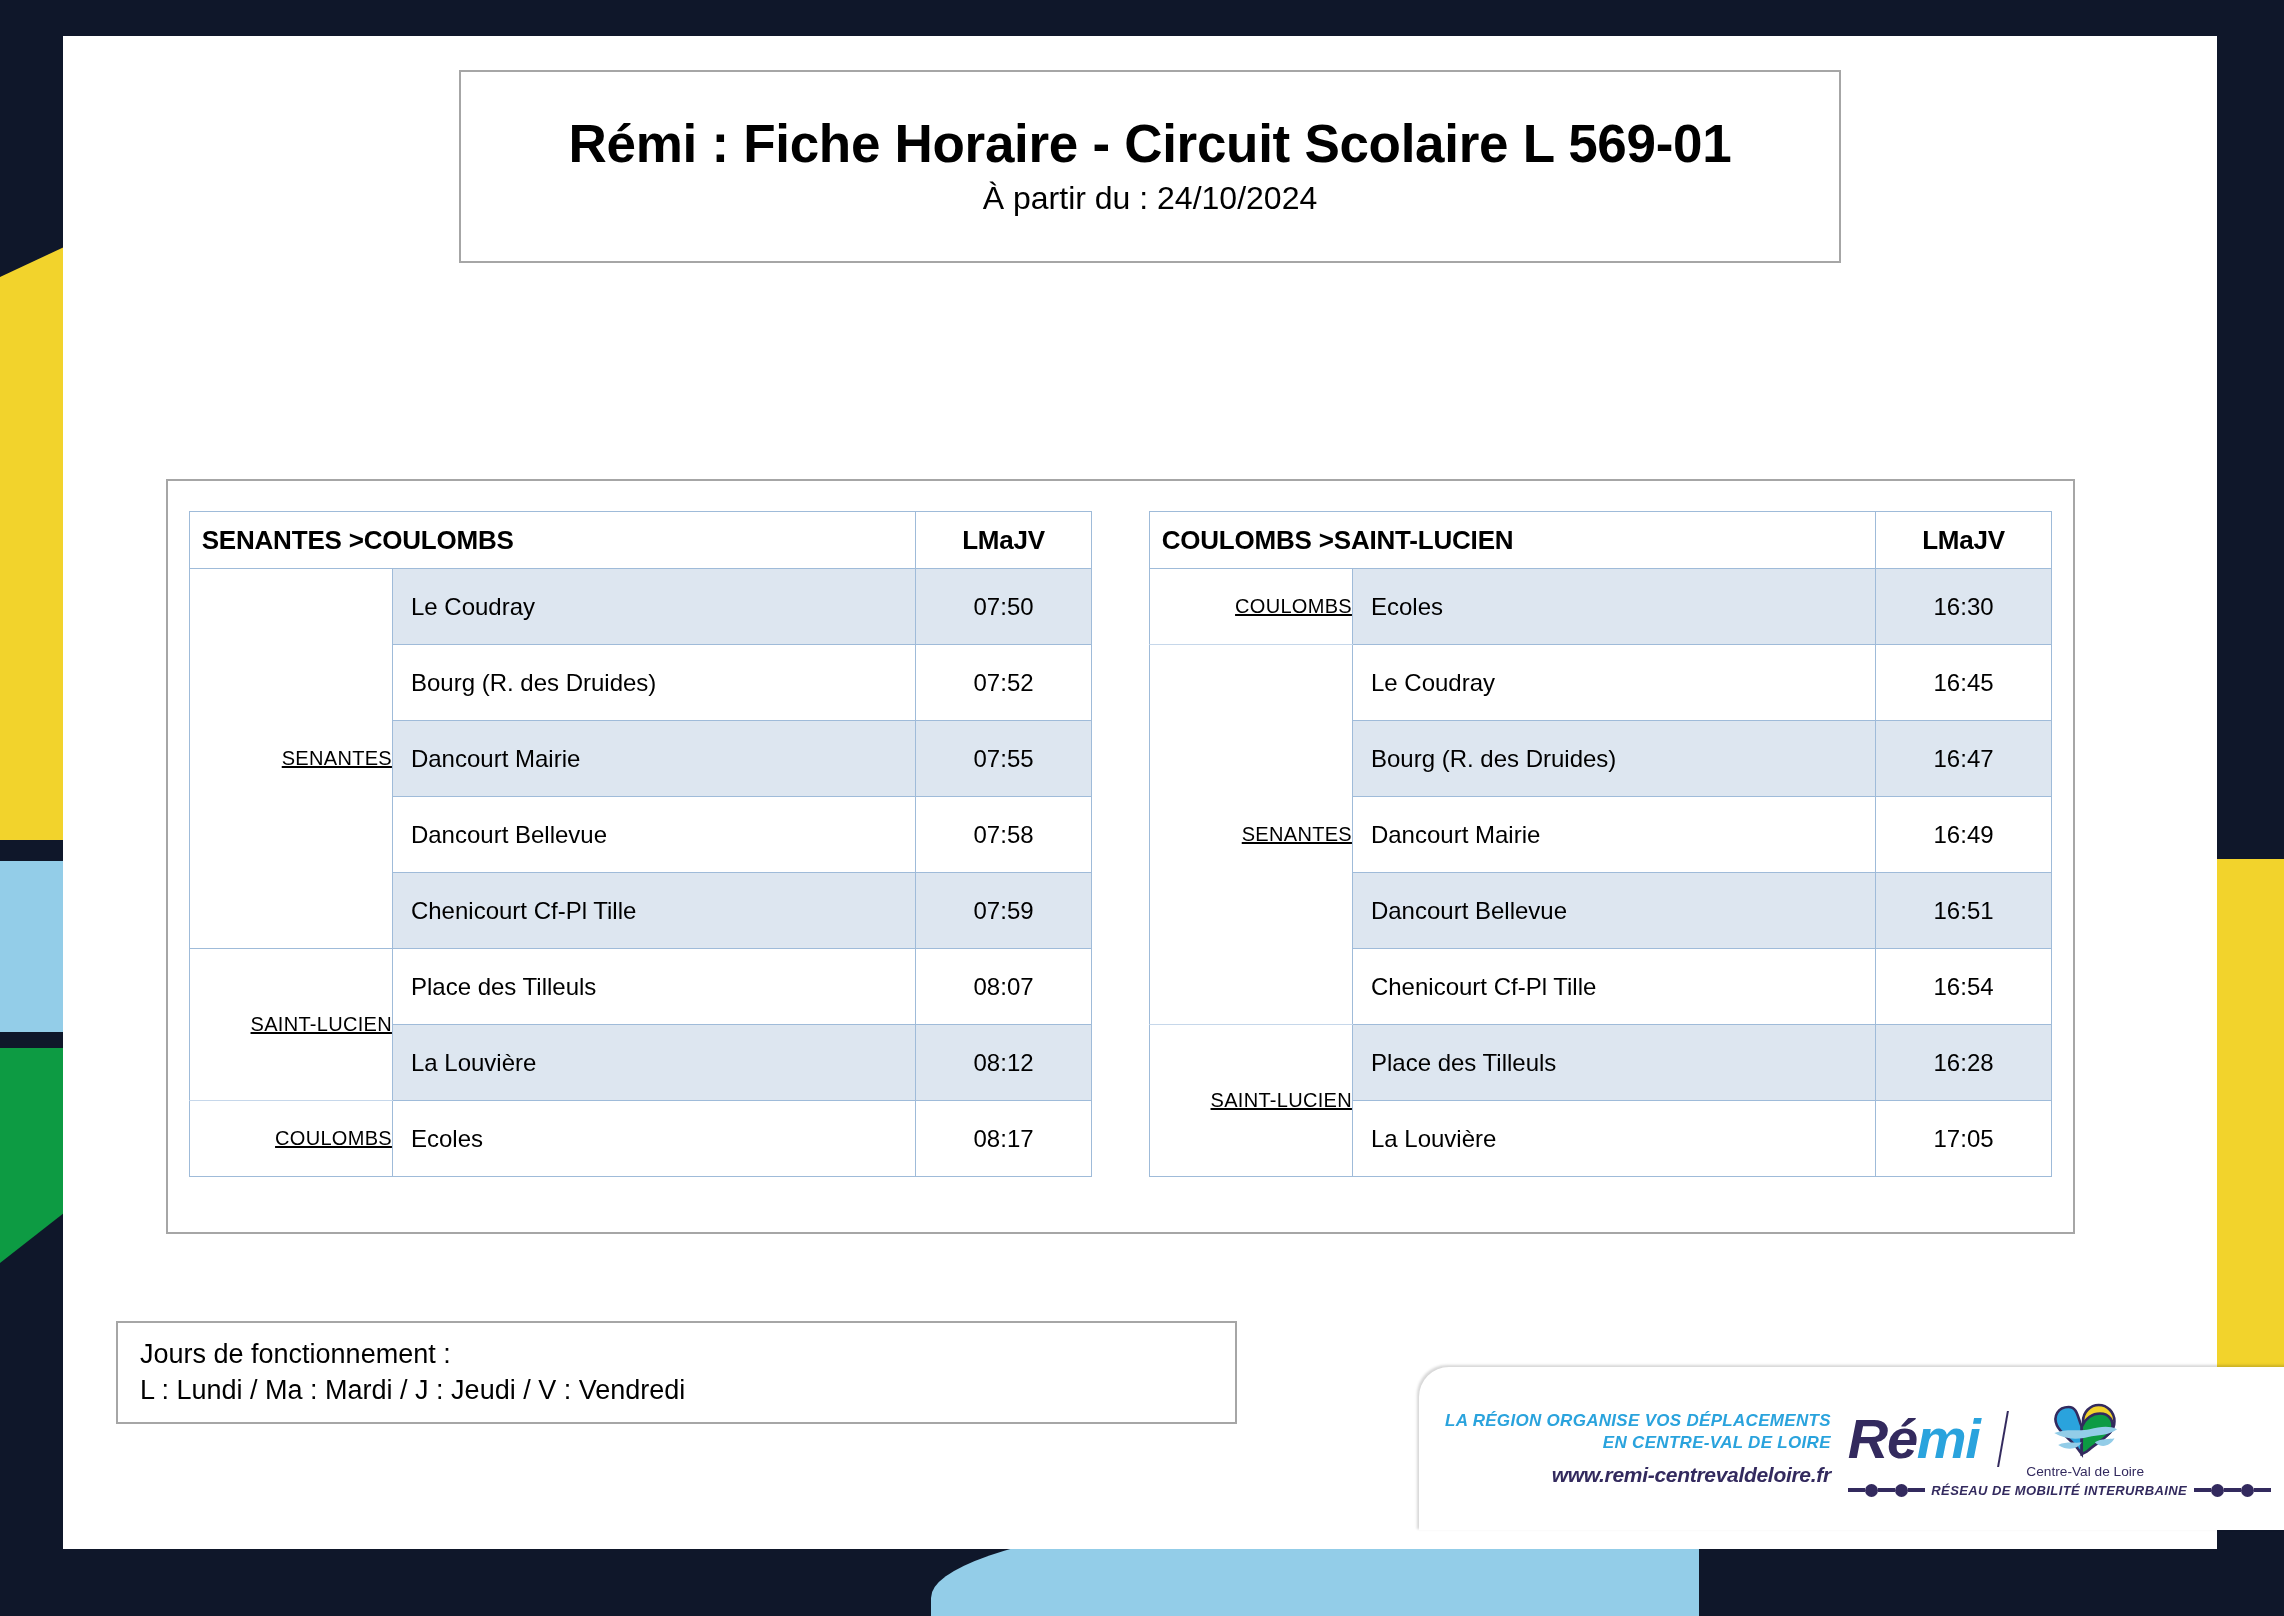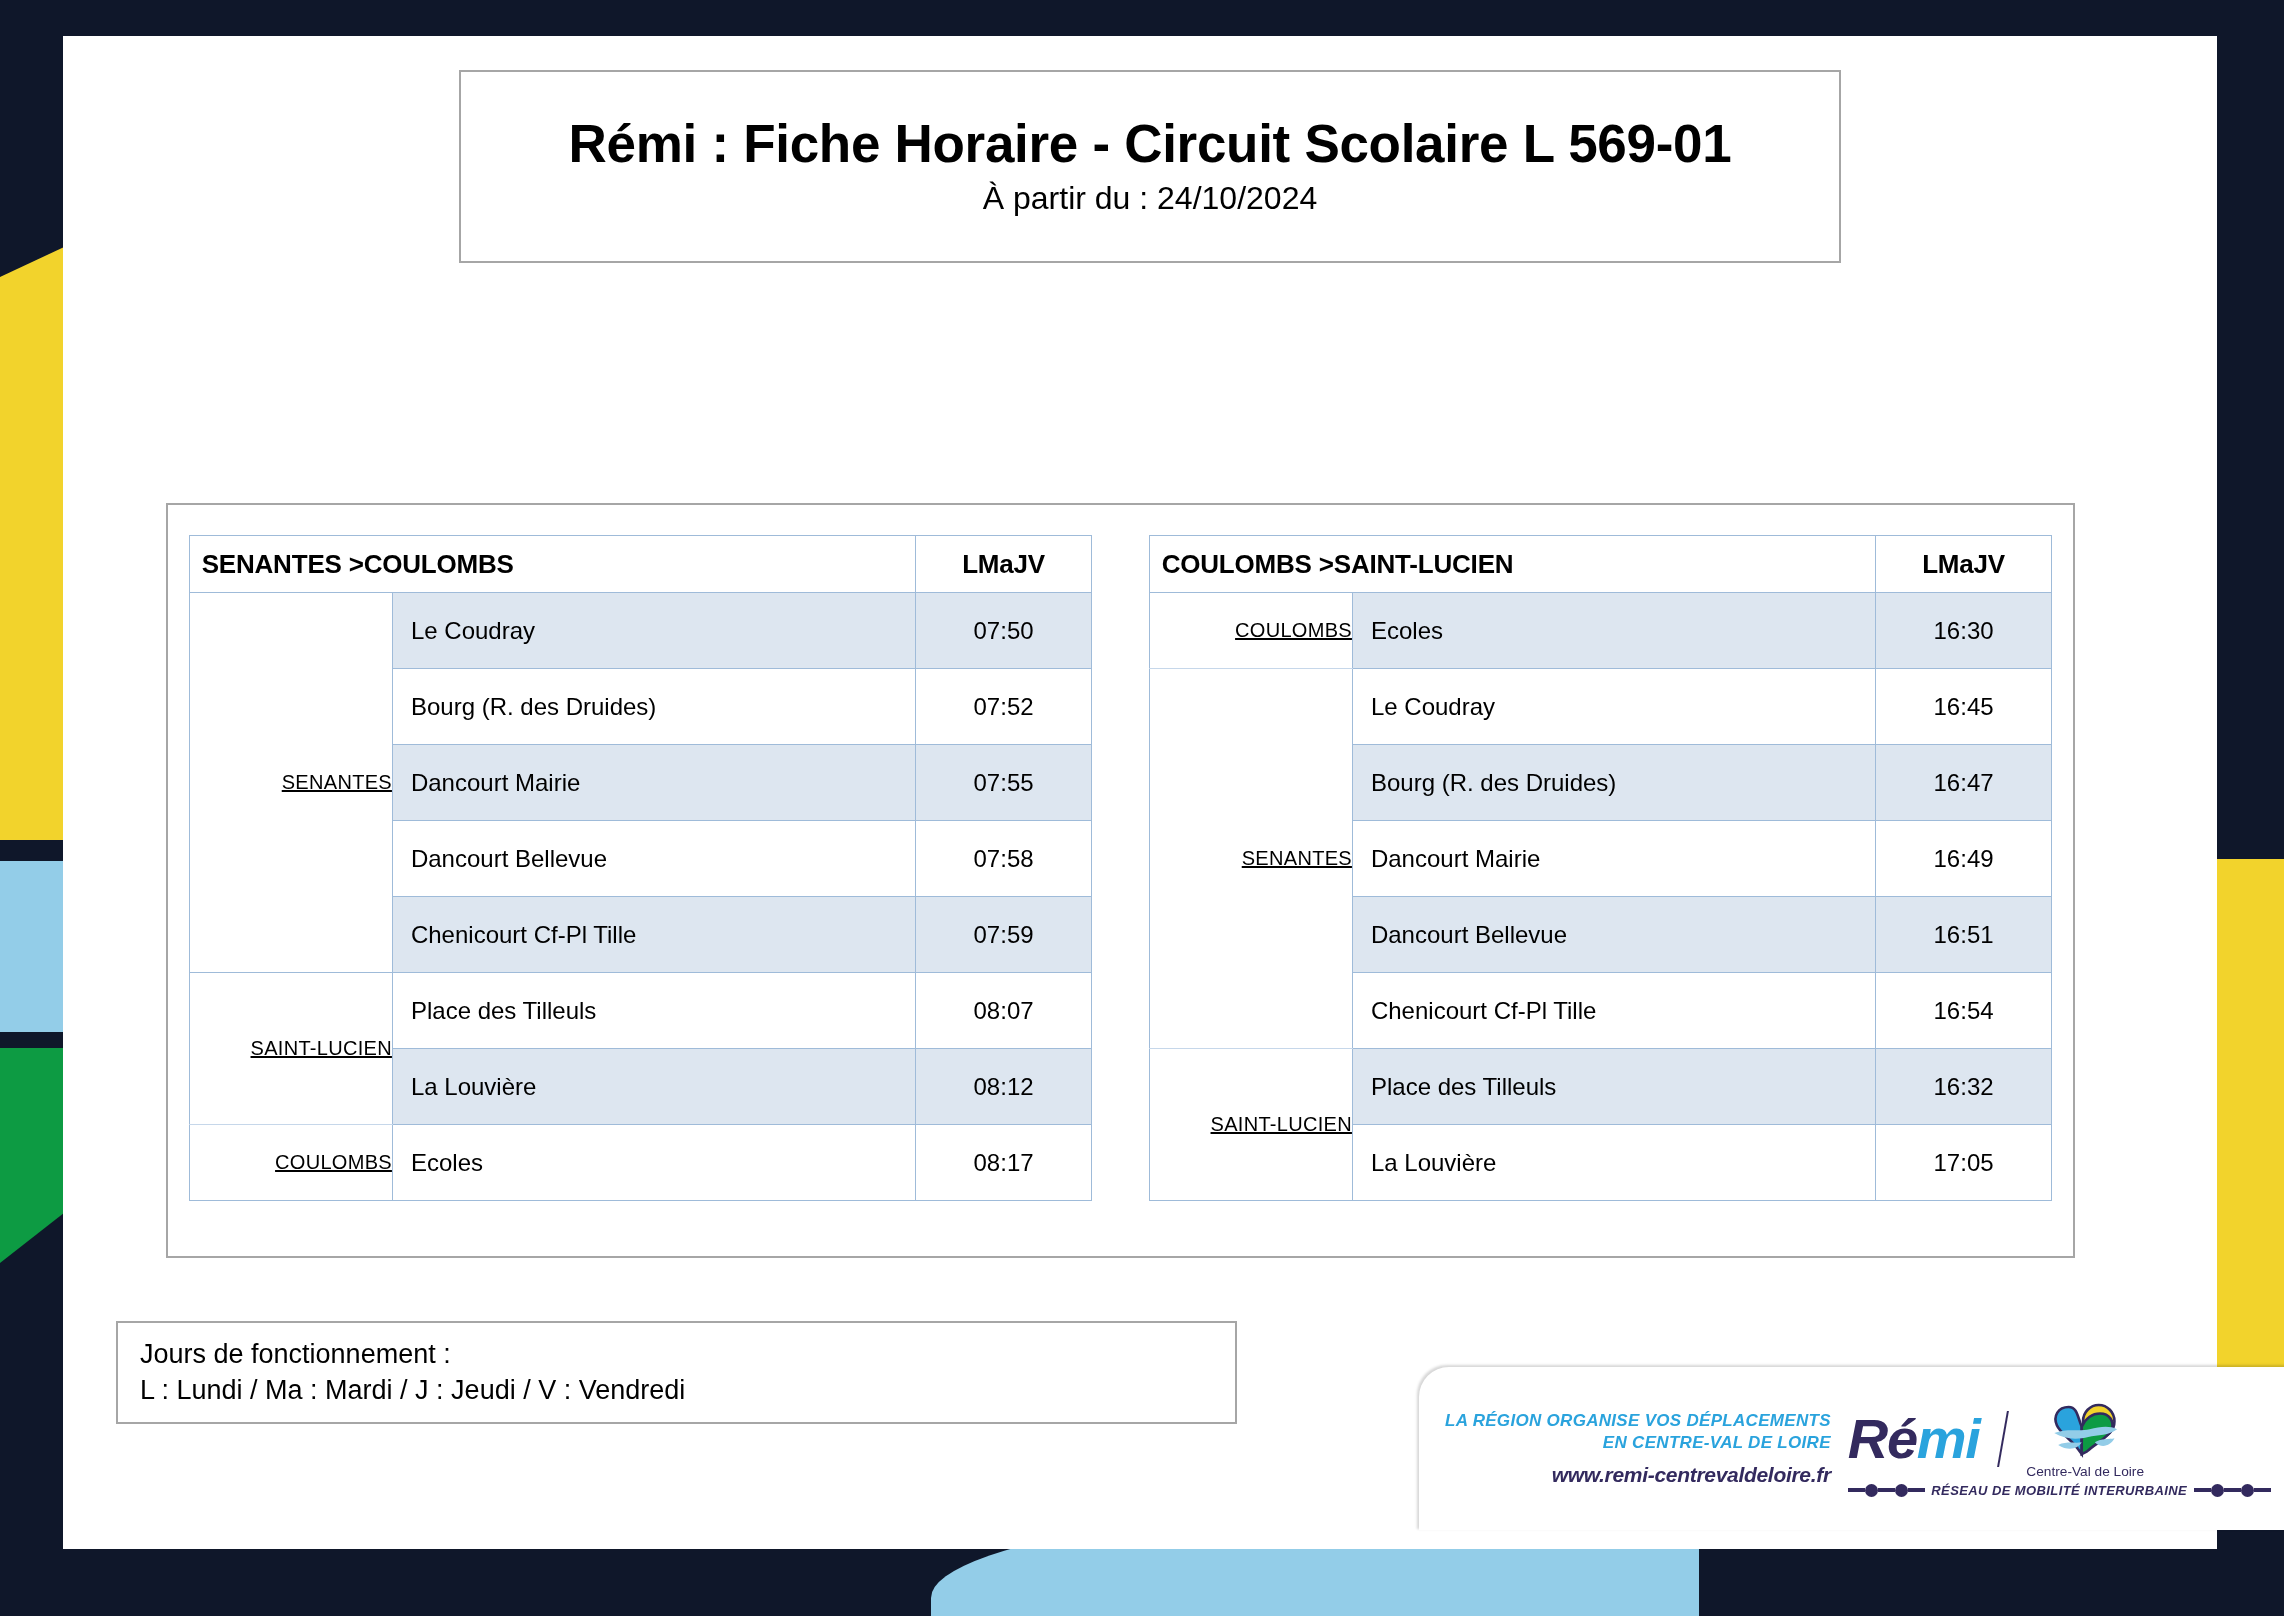--- a/index.html
+++ b/index.html
@@ -84,21 +84,21 @@
   #title-sub {
     font-size: 32px;
     color: #000;
     margin-top: 9px;
     white-space: nowrap;
   }
 
   
   #tables-box {
     position: absolute;
-    left: 103px; top: 467px;
+    left: 103px; top: 443px;
     width: 1909px; height: 755px;
     background: #ffffff;
     border: 2px solid #a6a6a6;
     display: flex;
     gap: 57px;
     padding: 30px 21px 30px 21px;
   }
 
   .tbl-wrap { flex: 1 1 0; }
 
@@ -375,21 +375,21 @@
               <td class="stop">Dancourt Bellevue</td>
               <td class="time">16:51</td>
             </tr>
             <tr class="plain">
               <td class="stop">Chenicourt Cf-Pl Tille</td>
               <td class="time">16:54</td>
             </tr>
             <tr class="shaded">
               <td class="commune grp-top" rowspan="2">SAINT-LUCIEN</td>
               <td class="stop">Place des Tilleuls</td>
-              <td class="time">16:32</td>
+              <td class="time">16:28</td>
             </tr>
             <tr class="plain">
               <td class="stop">La Louvière</td>
               <td class="time">17:05</td>
             </tr>
           </tbody>
         </table>
       </div>
 
     </div>

